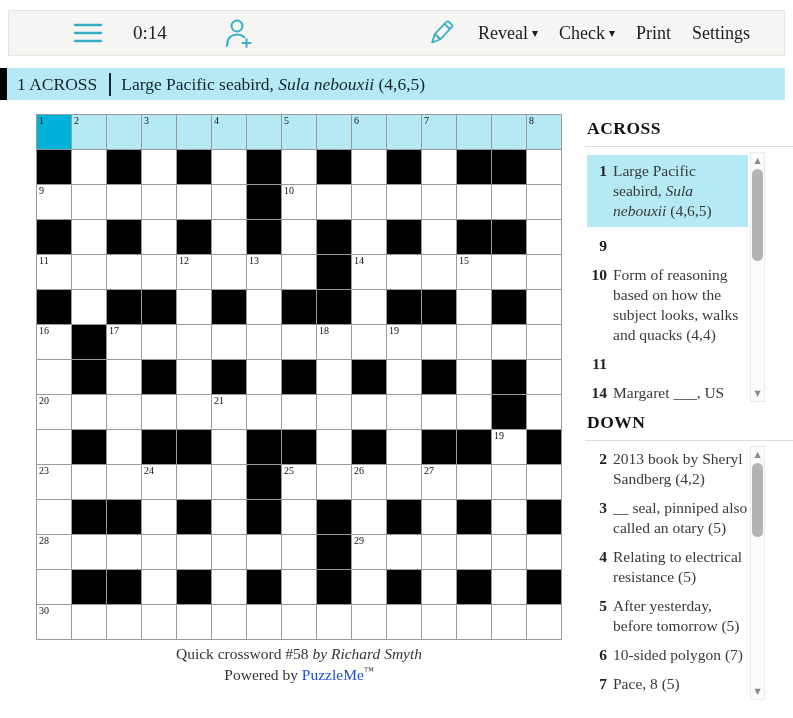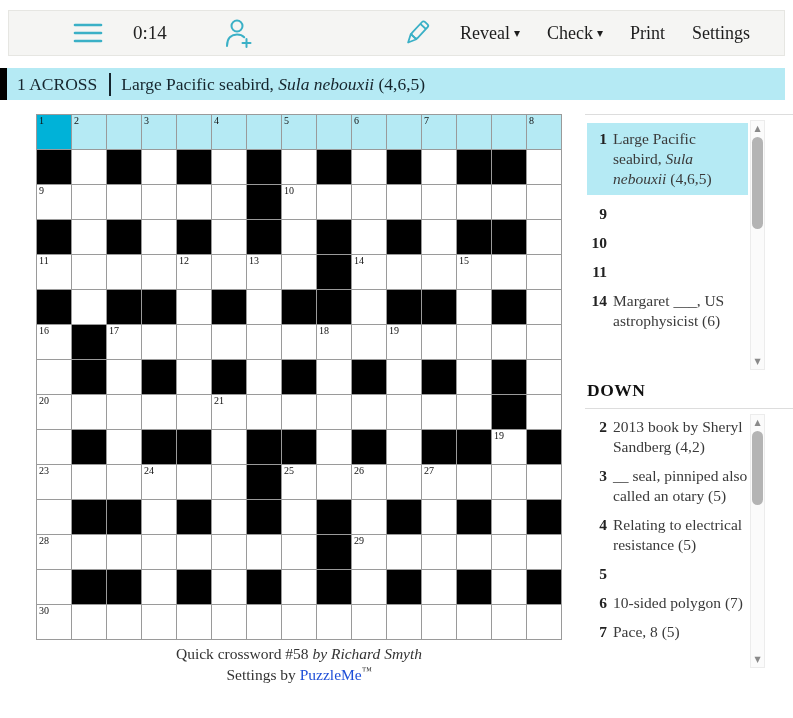--- a/index.html
+++ b/index.html
@@ -4,21 +4,21 @@
 <style>
   html,body{margin:0;padding:0;background:#fff;}
   body{width:793px;height:718px;overflow:hidden;position:relative;
        font-family:"Liberation Serif","DejaVu Serif",serif;color:#1f1f1f;}
   .toolbar{margin:10px 8px 0 8px;height:46px;background:#f5f5f3;border:1px solid #e6e6e2;
            display:flex;align-items:center;box-sizing:border-box;padding-left:18px;}
   .icon-btn{background:none;border:none;padding:0;cursor:pointer;display:flex;align-items:center;}
   .hamburger{margin-left:46px;}
   .timer{margin-left:30px;font-size:19px;color:#222;}
   .invite{margin-left:56px;}
-  .toolbar-right{margin-left:auto;display:flex;align-items:center;gap:27px;margin-right:34px;}
+  .toolbar-right{margin-left:auto;display:flex;align-items:center;gap:21px;margin-right:34px;}
   .txt-btn{background:none;border:none;padding:0;cursor:pointer;
            font-family:"Liberation Serif","DejaVu Serif",serif;font-size:18px;color:#1d1d1d;
            display:flex;align-items:center;}
   .caret{font-size:12px;margin-left:4px;color:#1d1d1d;}
   .cluebar{margin-top:12px;width:785px;height:32px;background:#b5eaf4;border-left:7px solid #000;
            display:flex;align-items:center;box-sizing:border-box;font-size:17.5px;color:#15252d;}
   .cb-num{margin-left:10px;white-space:nowrap;}
   .cb-div{display:inline-block;width:2px;height:23px;background:#15252d;margin:0 10px 0 12px;}
   .main{display:flex;margin-top:14px;}
   .grid-col{margin-left:36px;width:526px;flex-shrink:0;}
@@ -401,38 +401,40 @@
           <div class="cell"></div>
           <div class="cell"></div>
           <div class="cell"></div>
         </div>
       <div class="footer">
         <div class="f1">
           <span>Quick crossword #58</span>
           <span class="it">by Richard Smyth</span>
         </div>
         <div class="f2">
-          <span>Settings by</span>
+          <span>Powered by</span>
           <a>PuzzleMe</a><span class="tm">™</span>
         </div>
       </div>
     </div>
 
     <div class="sidebar">
       <div class="section">
+        <div class="sec-h">ACROSS</div>
         <div class="list across" id="across-list">
           <div class="clue-item selected">
               <div class="num">1</div>
               <div class="txt"><span>Large Pacific seabird, </span><span style="font-style: italic;">Sula nebouxii</span><span> (4,6,5)</span></div>
             </div>
             <div class="clue-item">
               <div class="num">9</div>
             </div>
             <div class="clue-item">
               <div class="num">10</div>
+              <div class="txt"><span>Form of reasoning based on how the subject looks, walks and quacks (4,4)</span></div>
             </div>
             <div class="clue-item">
               <div class="num">11</div>
             </div>
             <div class="clue-item">
               <div class="num">14</div>
               <div class="txt"><span>Margaret ___, US astrophysicist (6)</span></div>
             </div>
             <div class="scrollbar">
             <div class="sb-arrow sb-up">▲</div>
@@ -451,20 +453,21 @@
             <div class="clue-item">
               <div class="num">3</div>
               <div class="txt"><span>__ seal, pinniped also called an otary (5)</span></div>
             </div>
             <div class="clue-item">
               <div class="num">4</div>
               <div class="txt"><span>Relating to electrical resistance (5)</span></div>
             </div>
             <div class="clue-item">
               <div class="num">5</div>
+              <div class="txt"><span>After yesterday, before tomorrow (5)</span></div>
             </div>
             <div class="clue-item">
               <div class="num">6</div>
               <div class="txt"><span>10-sided polygon (7)</span></div>
             </div>
             <div class="clue-item">
               <div class="num">7</div>
               <div class="txt"><span>Pace, 8 (5)</span></div>
             </div>
             <div class="scrollbar">

